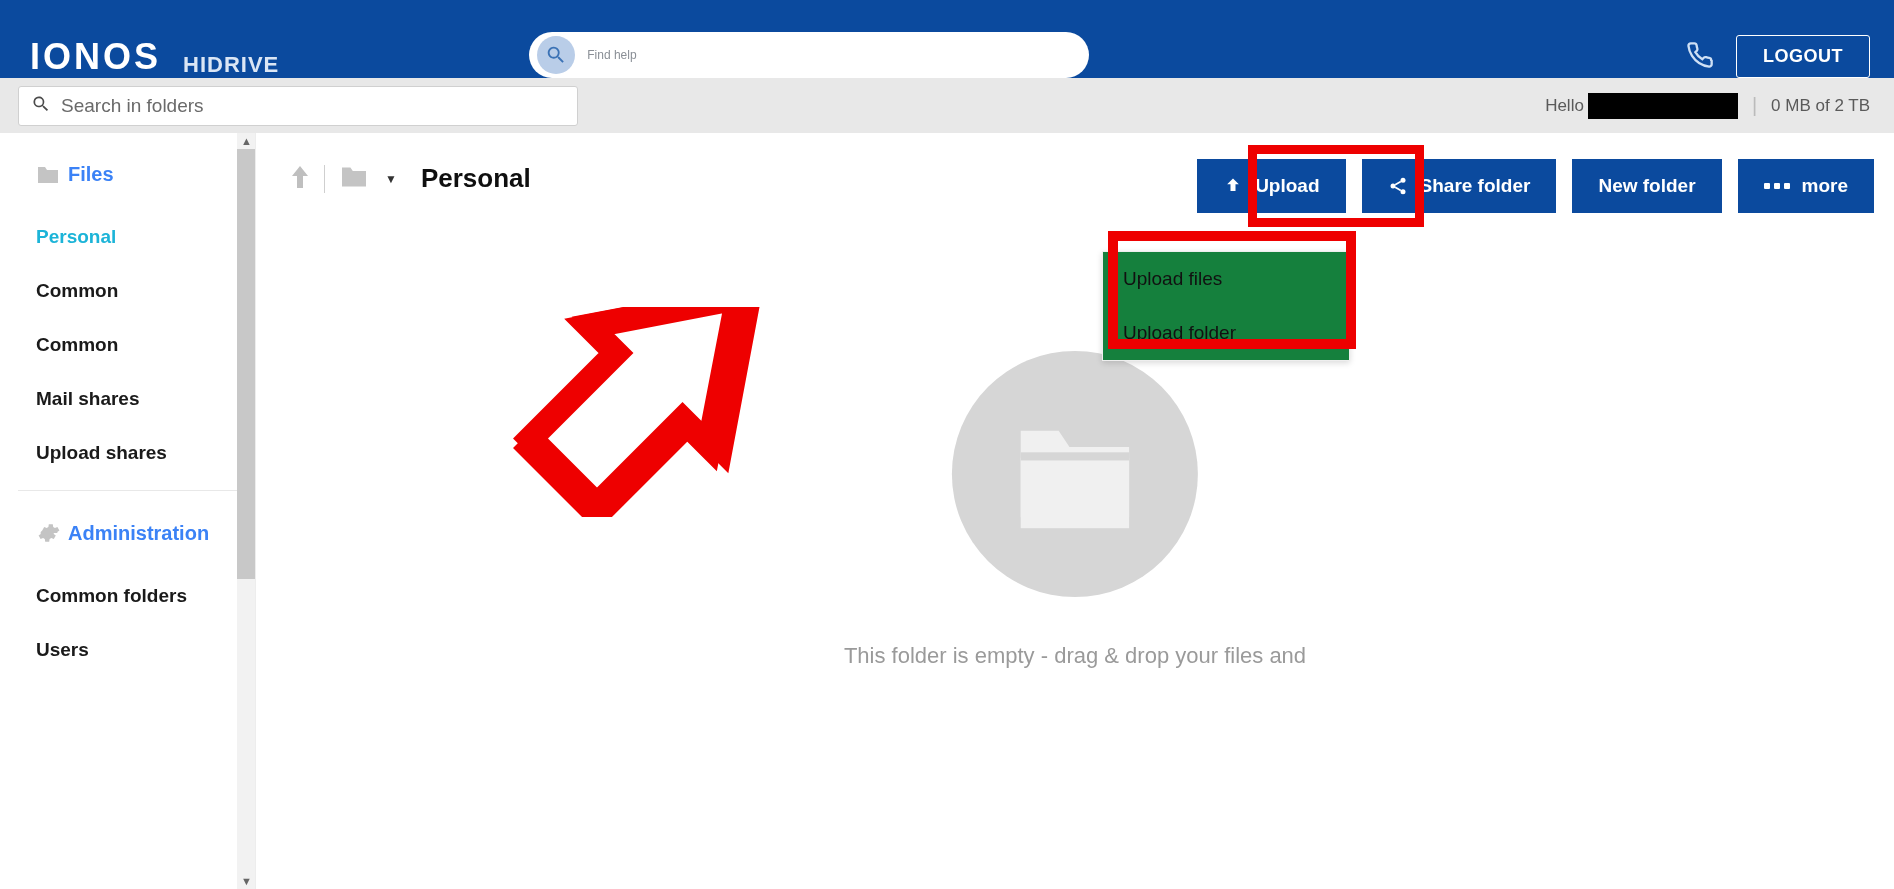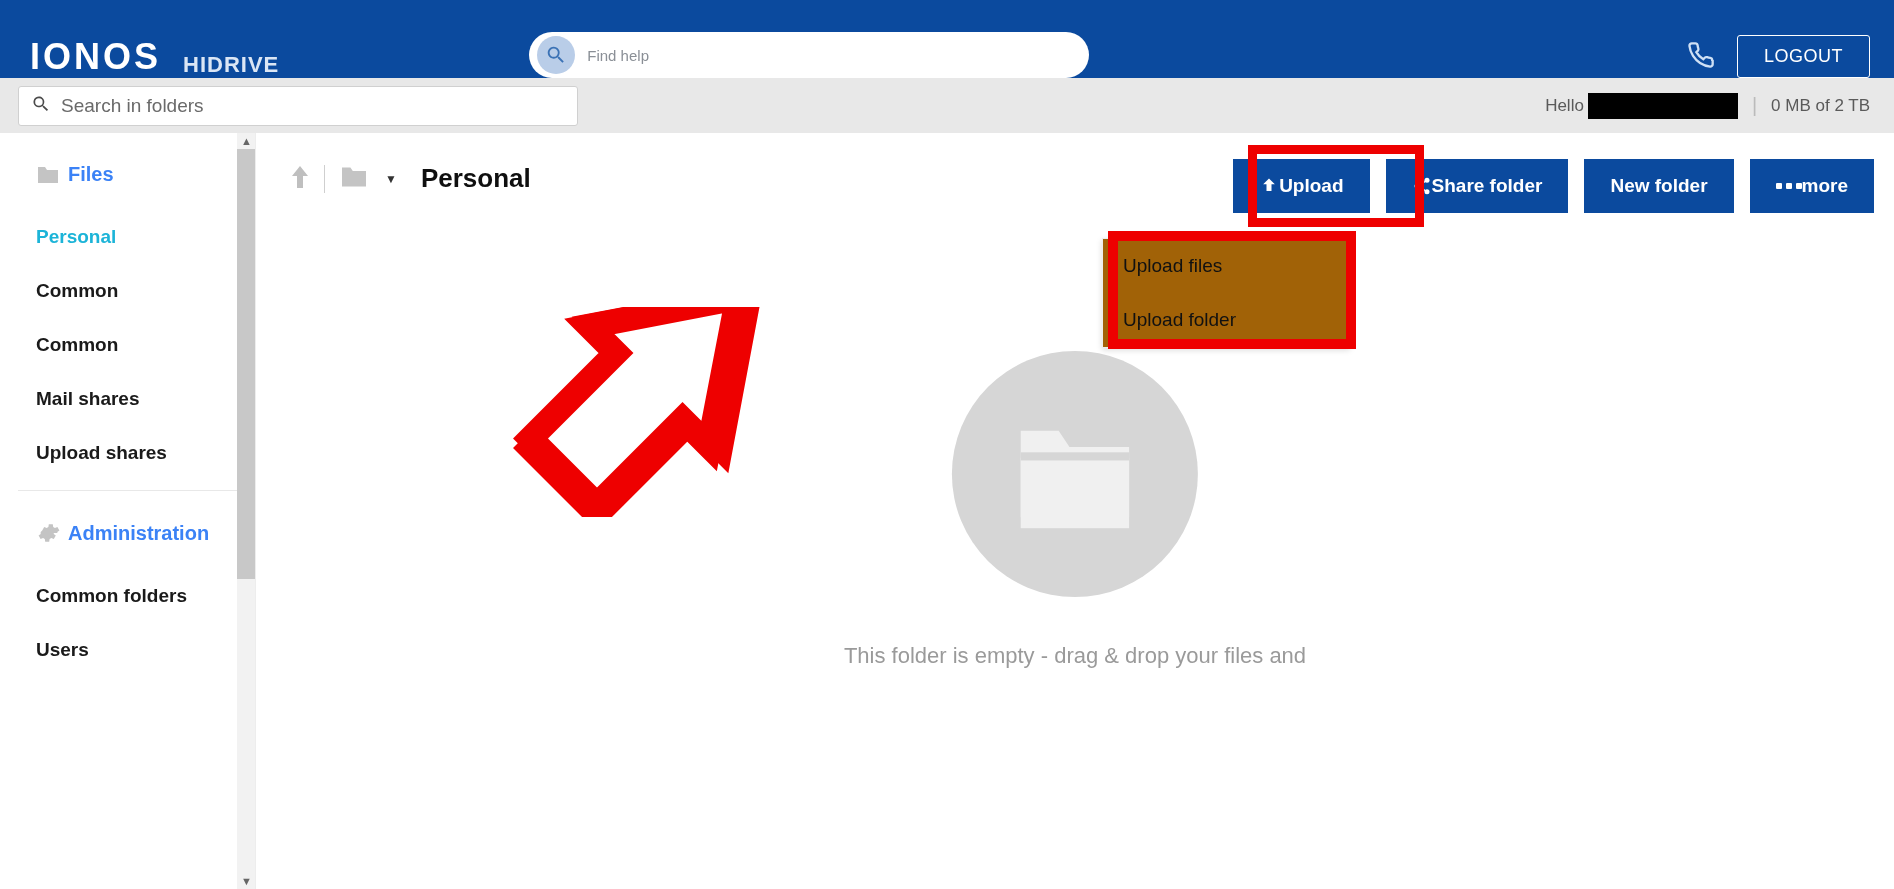--- a/index.html
+++ b/index.html
@@ -4,25 +4,25 @@
 <style>
   * { box-sizing: border-box; margin: 0; padding: 0; }
   body { font-family: Arial, Helvetica, sans-serif; width: 1894px; height: 889px; overflow: hidden; background: #fff; }
   
   
   .top-header { background: #0b4a9e; height: 78px; display: flex; align-items: flex-end; padding: 0 24px 0 30px; }
   .brand-logo { color: #fff; font-size: 36px; font-weight: 800; letter-spacing: 3px; font-family: Arial, sans-serif; }
   .brand-sub { color: #dbe6f5; font-size: 22px; font-weight: 600; margin-left: 22px; letter-spacing: 1px; }
   .help-search { margin-left: 250px; background: #fff; border-radius: 999px; height: 46px; width: 560px; display: flex; align-items: center; padding: 0 8px; }
   .help-search .search-circle { width: 38px; height: 38px; border-radius: 999px; background: #b9cde8; display: flex; align-items: center; justify-content: center; }
-  .help-search input { border: none; outline: none; font-size: 15px; color: #333; flex: 1; margin-left: 12px; background: transparent; }
+  .help-search input { border: none; outline: none; font-size: 12px; color: #333; flex: 1; margin-left: 12px; background: transparent; }
   .help-search input::placeholder { color: #8a8f96; }
   .header-right { margin-left: auto; display: flex; align-items: center; gap: 22px; }
   .phone-icon { color: #dbe6f5; }
-  .logout-btn { border: 1.5px solid #fff; border-radius: 3px; color: #fff; background: transparent; padding: 10px 26px; font-size: 18px; font-weight: 400; letter-spacing: 0.5px; cursor: pointer; }
+  .logout-btn { border: 1.5px solid #fff; border-radius: 3px; color: #fff; background: transparent; padding: 10px 26px; font-size: 18px; font-weight: 700; letter-spacing: 0.5px; cursor: pointer; }
   
   
   .sub-header { background: #e8e8e8; height: 55px; display: flex; align-items: center; padding: 0 24px 0 18px; }
   .folder-search { background: #fff; border: 1px solid #d0d0d0; border-radius: 3px; height: 40px; width: 560px; display: flex; align-items: center; padding: 0 12px; }
   .folder-search svg { color: #4a4a4a; }
   .folder-search input { border: none; outline: none; font-size: 19px; color: #333; flex: 1; margin-left: 10px; }
   .folder-search input::placeholder { color: #6a6a6a; }
   .hello-text { margin-left: auto; color: #5a5a5a; font-size: 17px; display:flex; align-items:center;text-align:right; }
   .redact { display: inline-block; background: #000; width: 150px; height: 26px; margin-left: 4px; vertical-align: middle; }
   .sep { color: #bbb; margin: 0 14px; font-size: 20px; }
@@ -47,30 +47,30 @@
   
   .content { flex: 1; position: relative; padding: 30px 20px 0 34px; }
   .breadcrumb-row { display: flex; align-items: center; gap: 14px; }
   .breadcrumb-up svg { fill: #bfbfbf; }
   .breadcrumb-sep { width: 1px; height: 28px; background: #cfcfcf; }
   .breadcrumb-folder svg { fill: #c4c4c4; }
   .breadcrumb-caret { color:#333; font-size: 12px; margin-left: 2px; }
   .breadcrumb-title { font-size: 26px; font-weight: 800; color: #0f0f0f; margin-left: 10px; }
   
   .toolbar { position: absolute; top: 26px; right: 20px; display: flex; gap: 16px; align-items: center; }
-  .tb-btn { background: #0b4a9e; color: #fff; border: none; font-size: 19px; font-weight: 700; padding: 16px 26px; display: inline-flex; align-items: center; cursor: pointer; }
+  .tb-btn { background: #0b4a9e; color: #fff; border: none; font-size: 19px; font-weight: 700; padding: 16px 26px; display: inline-flex; align-items: center; gap: 12px; cursor: pointer; }
   .tb-btn svg { fill: #fff; }
   .more-dots { display:inline-flex; gap:4px; }
   .more-dots span{ width:6px; height:6px; background:#fff; border-radius:1px; }
   
   
   .red-box-upload { position: absolute; top: 12px; right: 470px; width: 176px; height: 82px; border: 9px solid #ee0000; z-index: 5; pointer-events:none;}
   .upload-btn-wrap { position: relative; }
   
-  .dropdown { position: absolute; top: 105px; right: 544px; width: 248px; background: #a16207; box-shadow: 0 2px 6px rgba(0,0,0,0.15); border: 1px solid #eee; z-index: 4; }
+  .dropdown { position: absolute; top: 118px; right: 544px; width: 248px; background: #15803d; box-shadow: 0 2px 6px rgba(0,0,0,0.15); border: 1px solid #eee; z-index: 4; }
   .dropdown-item { padding: 16px 20px; font-size: 19px; color: #111; cursor: pointer; }
   .red-box-dropdown { position: absolute; top: 98px; right: 538px; width: 248px; height: 118px; border: 10px solid #ee0000; z-index: 6; pointer-events:none; }
   
   
   .red-arrow { position: absolute; top: 174px; left: 236px; z-index: 7; pointer-events:none;}
   
   
   .empty-ill { position: absolute; top: 218px; left: 50%; transform: translateX(-50%); text-align: center; }
   .empty-ill .circle { width: 246px; height: 246px; border-radius: 999px; background: #d6d6d6; display:flex; align-items:center; justify-content:center; margin: 0 auto; }
   .empty-ill svg { fill: #f0f0f0; }

